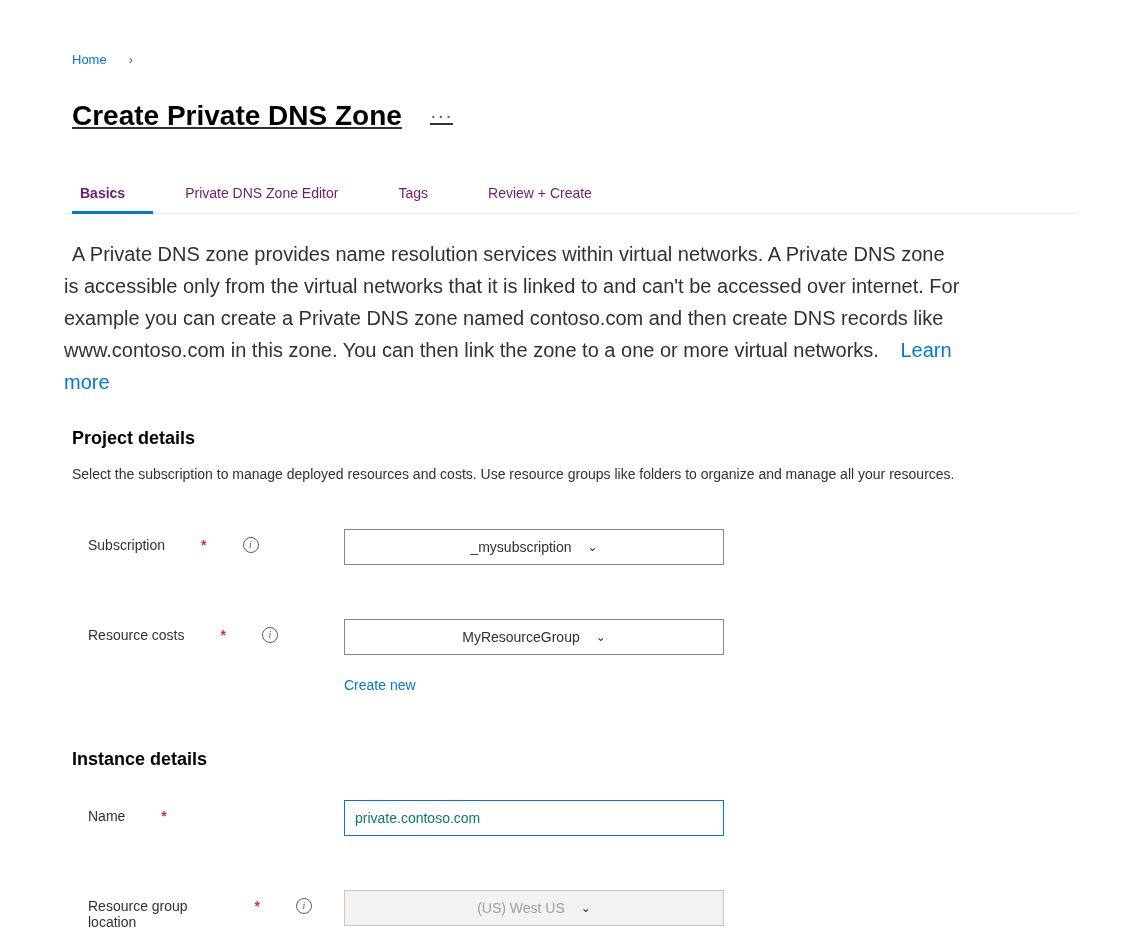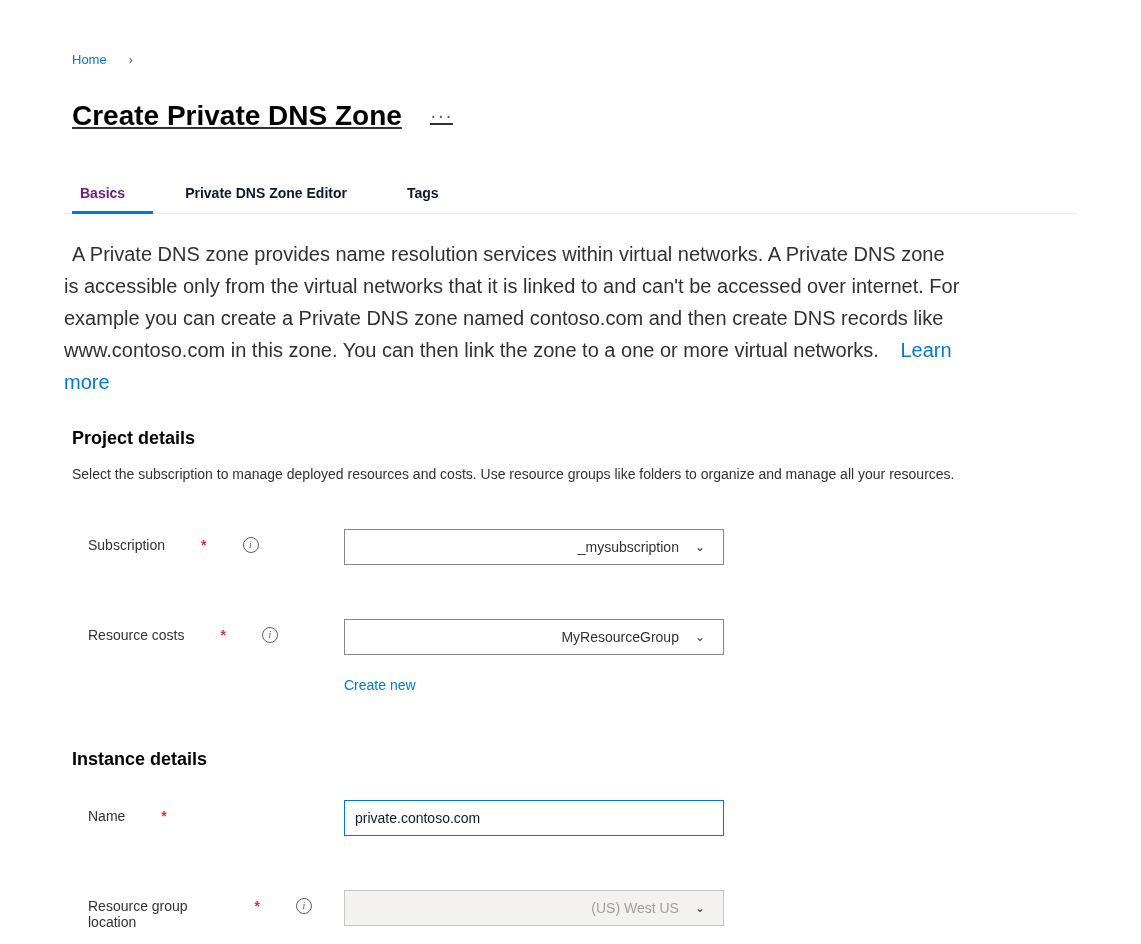--- a/index.html
+++ b/index.html
@@ -52,27 +52,26 @@
     .tabs-bar {
       display: flex;
       align-items: flex-end;
       border-bottom: 1px solid #edebe9;
       margin-bottom: 24px;
       gap: 0;
     }
     .tab {
       padding: 8px 20px 10px 0;
       font-size: 14px;
-      color: #0f172a;
+      color: #701a75;
       cursor: pointer;
       border-bottom: 3px solid transparent;
       margin-bottom: -1px;
       white-space: nowrap;
       margin-right: 16px;
-      font-weight: bold;
     }
     .tab.active {
       color: #701a75;
       border-bottom: 3px solid #0078d4;
       font-weight: 600;
     }
 
     .description-block {
       font-size: 20px;
       line-height: 1.6;
@@ -154,21 +153,21 @@
     .dropdown-select {
       width: 380px;
       height: 36px;
       border: 1px solid #8a8886;
       background: #ffffff;
       padding: 0 10px;
       font-size: 14px;
       color: #323130;
       display: flex;
       align-items: center;
-      justify-content: flex-end;
+      justify-content: center;
       cursor: pointer;
       position: relative;
     }
 
     .dropdown-select-disabled {
       background: #f3f2f1;
       color: #a19f9d;
       border: 1px solid #c8c6c4;
     }
 
@@ -184,21 +183,21 @@
       text-decoration: none;
     }
 
     .text-input {
       width: 380px;
       height: 36px;
       border: 1px solid #0078d4;
       background: #ffffff;
       padding: 0 10px;
       font-size: 14px;
-      color: #0f172a;
+      color: #0f766e;
       outline: none;
     }
 
     .instance-section {
       margin-top: 8px;
     }
   </style>
 </head>
 <body>
 
@@ -214,20 +213,23 @@
 
 <div class="tabs-bar">
   <div class="tab active">
     <span>Basics</span>
   </div>
   <div class="tab">
     <span>Private DNS Zone Editor</span>
   </div>
   <div class="tab">
     <span>Tags</span>
+  </div>
+  <div class="tab">
+    <span>Review + Create</span>
   </div>
 </div>
 
 <div class="description-block">
   <span>A Private DNS zone provides name resolution services within virtual networks. A Private DNS zone is accessible only from the virtual networks that it is linked to and can't be accessed over internet. For example you can create a Private DNS zone named contoso.com and then create DNS records like www.contoso.com in this zone. You can then link the zone to a one or more virtual networks. </span>
   <a class="learn-more">Learn more</a>
 </div>
 
 <div class="form-section">
   <div class="section-title">Project details</div>

